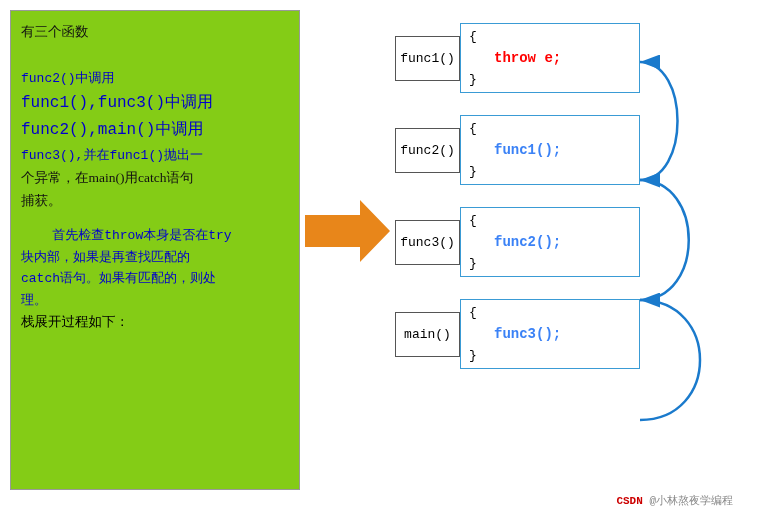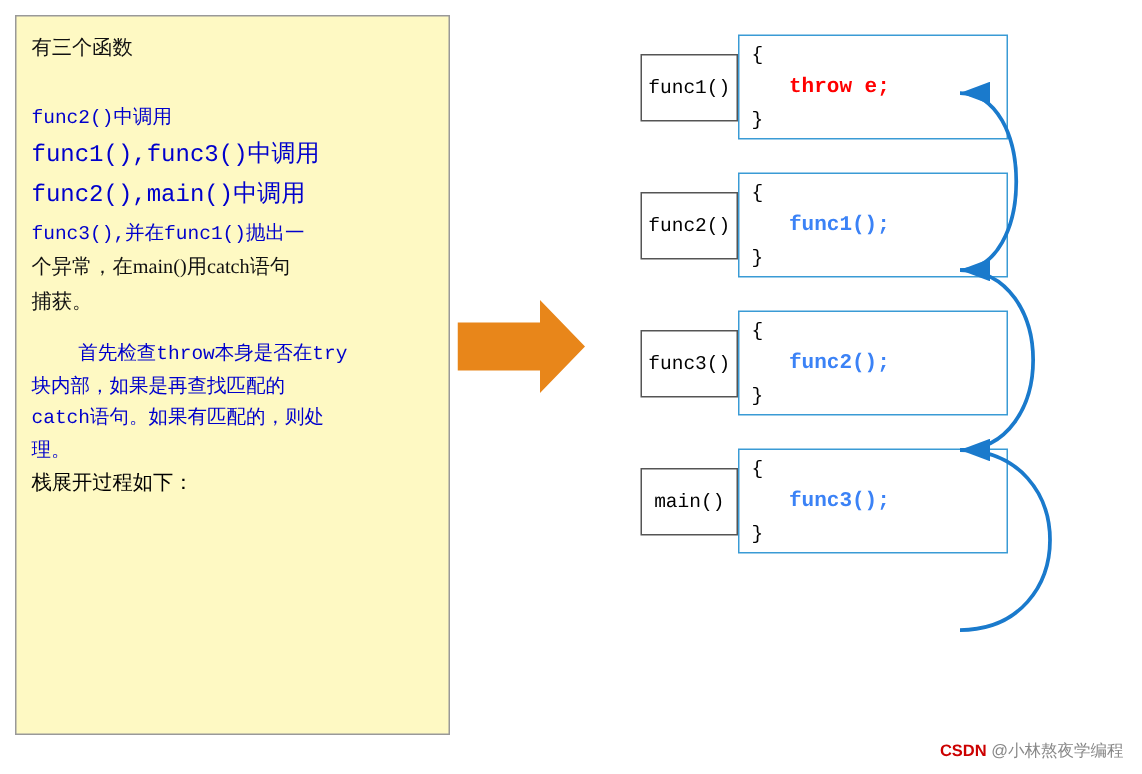--- a/index.html
+++ b/index.html
@@ -21,21 +21,21 @@
     }
 
     
     .left-panel {
       position: absolute;
       left: 10px;
       top: 10px;
       width: 290px;
       height: 480px;
       border: 1.5px solid #999;
-      background: #fef9c3;
+      background: #84cc16;
       padding: 10px 10px;
       font-size: 13.5px;
       line-height: 1.7;
       color: #111;
     }
 
     
     .arrow-container {
       position: absolute;
       left: 305px;
@@ -61,21 +61,20 @@
       height: 45px;
       border: 1.5px solid #555;
       display: flex;
       align-items: center;
       justify-content: center;
       font-family: 'Courier New', monospace;
       font-size: 13px;
       background: #fff;
       color: #000;
       flex-shrink: 0;
-      margin-left: 32px;
     }
 
     .func-body {
       width: 180px;
       height: 70px;
       border: 1.5px solid #3a9bd5;
       margin-left: 0;
       background: #fff;
       position: relative;
       display: flex;
@@ -124,24 +123,24 @@
       top: 15px;
       width: 340px;
       height: 490px;
       pointer-events: none;
     }
 
     
     .watermark {
       position: absolute;
       bottom: 8px;
-      right: 12px;
+      right: 28px;
       font-size: 11px;
       color: #888;
-      font-family: Liberation Sans, sans-serif;
+      font-family: Liberation Mono, monospace;
     }
 
     .watermark .csdn {
       color: #c00;
       font-weight: bold;
     }
   </style>
 </head>
 <body>
 

